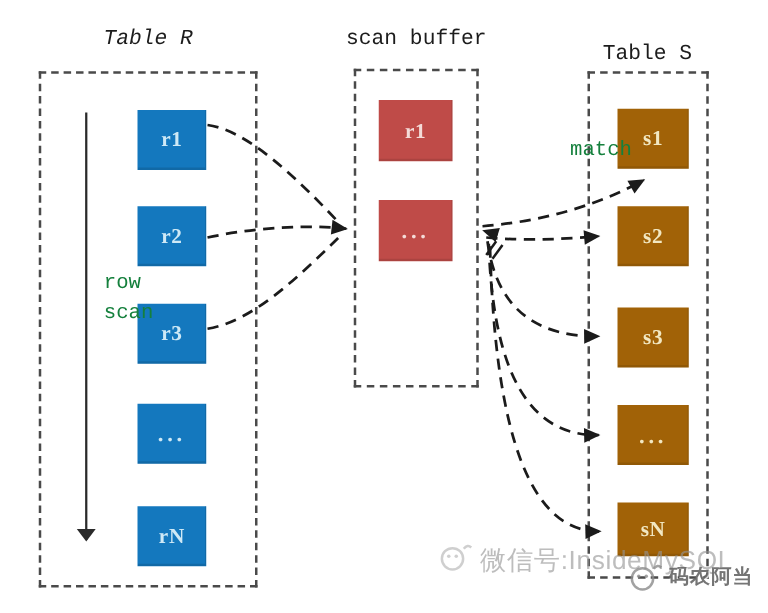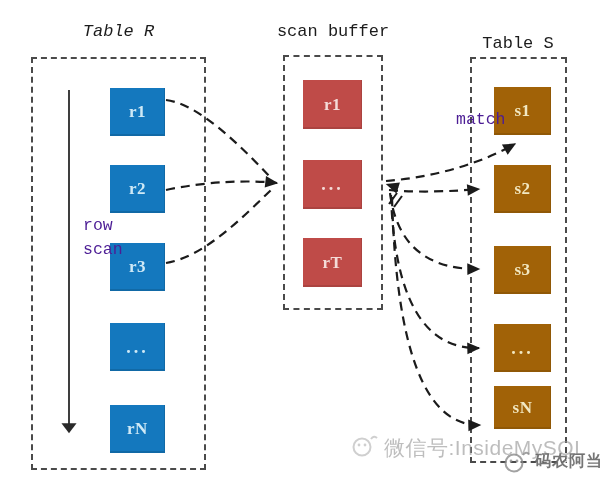--- a/index.html
+++ b/index.html
@@ -40,25 +40,25 @@
     font:bold 17px "Liberation Serif", serif;
     letter-spacing:.5px;
     box-sizing:border-box;
   }
   .cell.dots{letter-spacing:3px;font-size:18px;}
   .blue  {left:110px;width:55px;height:48px;background:#1478be;color:#cfe9f6;box-shadow:inset -1px -2px 0 rgba(0,0,0,.12);}
   .red   {left:303px;width:59px;height:49px;background:#bf4b48;color:#f4dbd8;box-shadow:inset -1px -2px 0 rgba(0,0,0,.10);}
   .orange{left:494px;width:57px;height:48px;background:#a16207;color:#f2e8c2;box-shadow:inset -1px -2px 0 rgba(0,0,0,.10);}
   .b1{top:88px}.b2{top:165px}.b3{top:243px}.b4{top:323px}.b5{top:405px}
   .j1{top:80px}.j2{top:160px}.j3{top:238px}
-  .s1{top:87px}.s2{top:165px}.s3{top:246px}.s4{top:324px}.s5{top:386px;height:43px}
+  .s1{top:87px}.s2{top:165px}.s3{top:246px}.s4{top:324px}.s5{top:402px;height:43px}
 
   
   .lbl{
-    position:absolute;color:#4c1d95;white-space:nowrap;
+    position:absolute;color:#15803d;white-space:nowrap;
     font:16.5px "Liberation Mono", monospace;
     padding-left:47px;
   }
   .row-scan{left:36px;top:214px;width:64px;line-height:24px;}
   .match{left:409px;top:110px;}
 
   
   .overlay{position:absolute;left:0;top:0;width:614px;height:490px;pointer-events:none;}
   .flow{fill:none;stroke:#1b1b1b;stroke-width:2.2;stroke-dasharray:9 6;}
   .solidline{fill:none;stroke:#2a2a2a;stroke-width:1.8;}
@@ -97,21 +97,20 @@
   <div class="dashed-box box-s"></div>
 
   <div class="cell blue b1">r1</div>
   <div class="cell blue b2">r2</div>
   <div class="cell blue b3">r3</div>
   <div class="cell blue b4 dots">...</div>
   <div class="cell blue b5">rN</div>
 
   <div class="cell red j1">r1</div>
   <div class="cell red j2 dots">...</div>
-  <div class="cell red j3">rT</div>
 
   <div class="cell orange s1">s1</div>
   <div class="cell orange s2">s2</div>
   <div class="cell orange s3">s3</div>
   <div class="cell orange s4 dots">...</div>
   <div class="cell orange s5">sN</div>
 
   <div class="lbl row-scan">
     <span>row</span><br>
     <span>scan</span>

